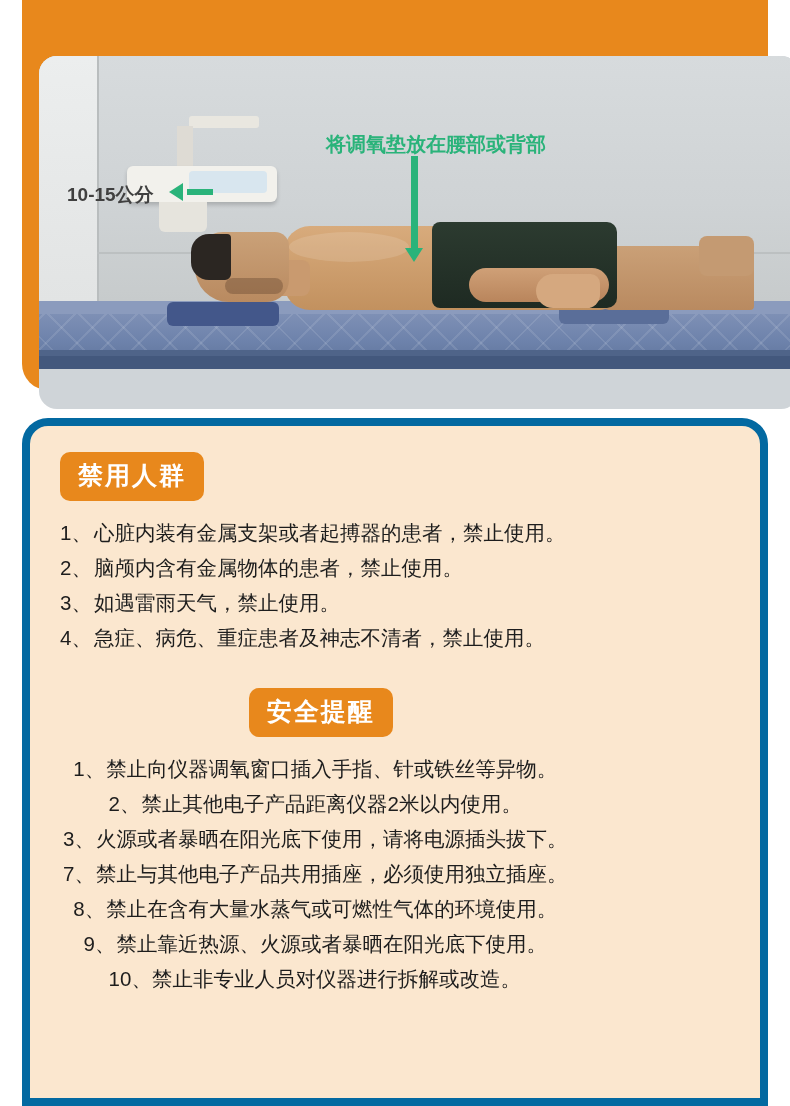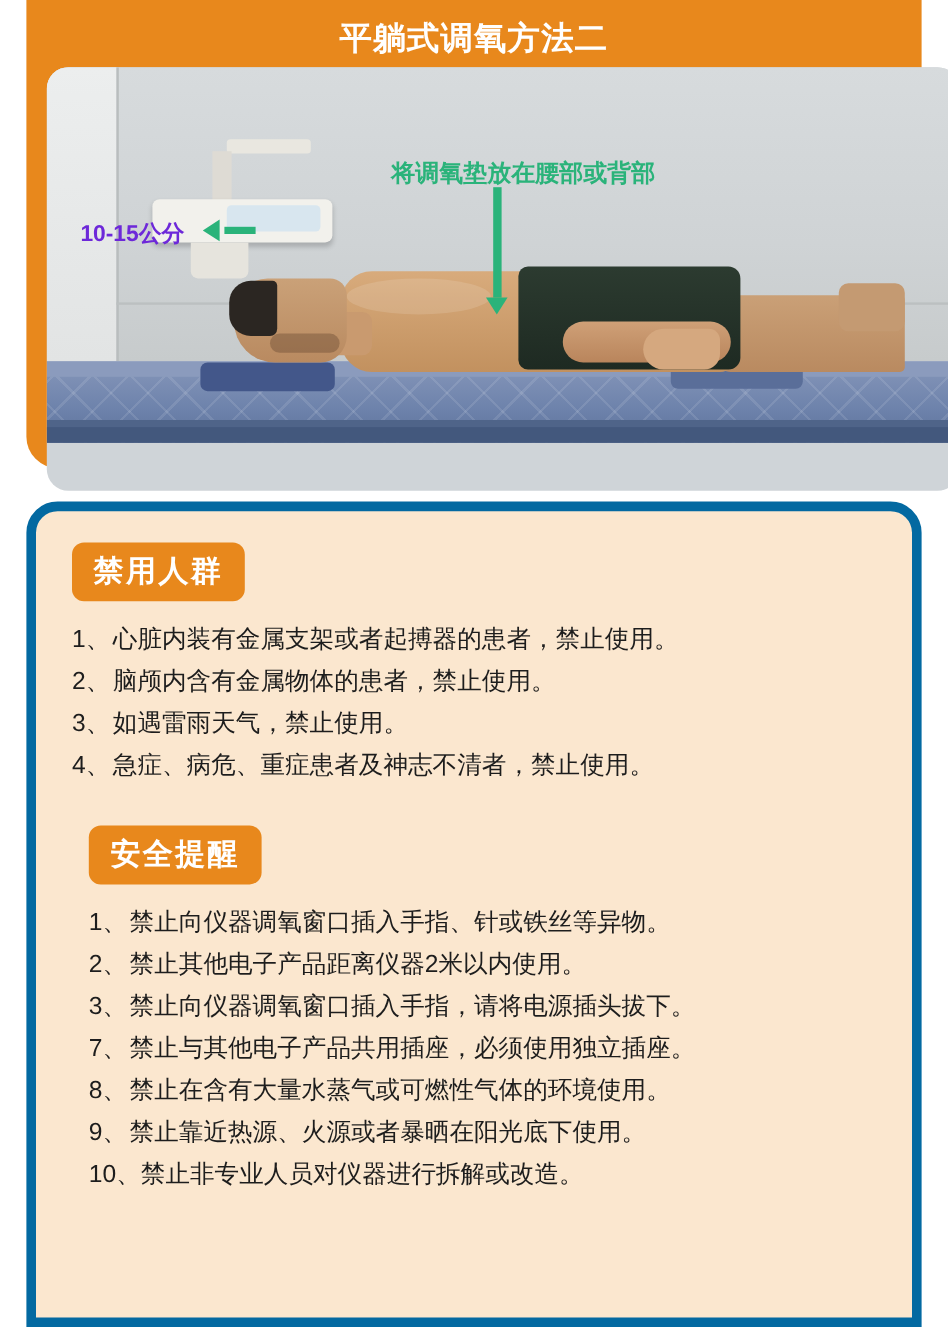--- a/index.html
+++ b/index.html
@@ -264,21 +264,21 @@
     content: "";
     position: absolute;
     left: -6px; top: 92px;
     border-left: 9px solid transparent;
     border-right: 9px solid transparent;
     border-top: 14px solid #2ab37a;
   }
   .ann-text-left {
     position: absolute;
     left: 28px; top: 126px;
-    color: #6d28d9;
+    color: #404040;
     font-size: 19px;
     font-weight: bold;
     white-space: nowrap;
   }
   .ann-arrow-h {
     position: absolute;
     left: 148px; top: 133px;
     width: 26px; height: 6px;
     background: #2ab37a;
   }
@@ -310,21 +310,21 @@
     display: inline-block;
     background: #e8881c;
     color: #ffffff;
     font-size: 25px;
     font-weight: bold;
     padding: 7px 18px 9px 18px;
     border-radius: 10px;
     letter-spacing: 2px;
   }
   .sec1 { position: absolute; left: 30px; top: 26px; }
-  .sec2 { position: absolute; left: 44px; top: 262px; }
+  .sec2 { position: absolute; left: 32px; top: 262px; text-align: center; }
 
   .list {
     margin: 14px 12px 0 0;
     padding: 0;
     list-style: none;
   }
   .list li {
     color: #1d1d1d;
     font-size: 20.5px;
     line-height: 35px;
@@ -334,21 +334,20 @@
     display: inline-block;
     min-width: 34px;
   }
 </style>
 </head>
 <body>
 
 <div class="page">
 
   <div class="top-panel">
-    <div class="top-title">平躺式调氧方法二</div>
 
     <div class="photo-frame">
       <div class="scene">
         <div class="wall"></div>
         <div class="wall-left"></div>
         <div class="wall-seam"></div>
         <div class="wall-line"></div>
 
         <div class="machine-top"></div>
         <div class="machine-arm"></div>
@@ -408,21 +407,21 @@
     <div class="section sec2">
       <div class="sec-head">安全提醒</div>
       <ul class="list">
         <li>
           <span class="num">1、</span><span>禁止向仪器调氧窗口插入手指、针或铁丝等异物。</span>
         </li>
         <li>
           <span class="num">2、</span><span>禁止其他电子产品距离仪器2米以内使用。</span>
         </li>
         <li>
-          <span class="num">3、</span><span>禁止向仪器调氧窗口插入手指，请将电源插头拔下。</span>
+          <span class="num">3、</span><span>火源或者暴晒在阳光底下使用，请将电源插头拔下。</span>
         </li>
         <li>
           <span class="num">7、</span><span>禁止与其他电子产品共用插座，必须使用独立插座。</span>
         </li>
         <li>
           <span class="num">8、</span><span>禁止在含有大量水蒸气或可燃性气体的环境使用。</span>
         </li>
         <li>
           <span class="num">9、</span><span>禁止靠近热源、火源或者暴晒在阳光底下使用。</span>
         </li>

